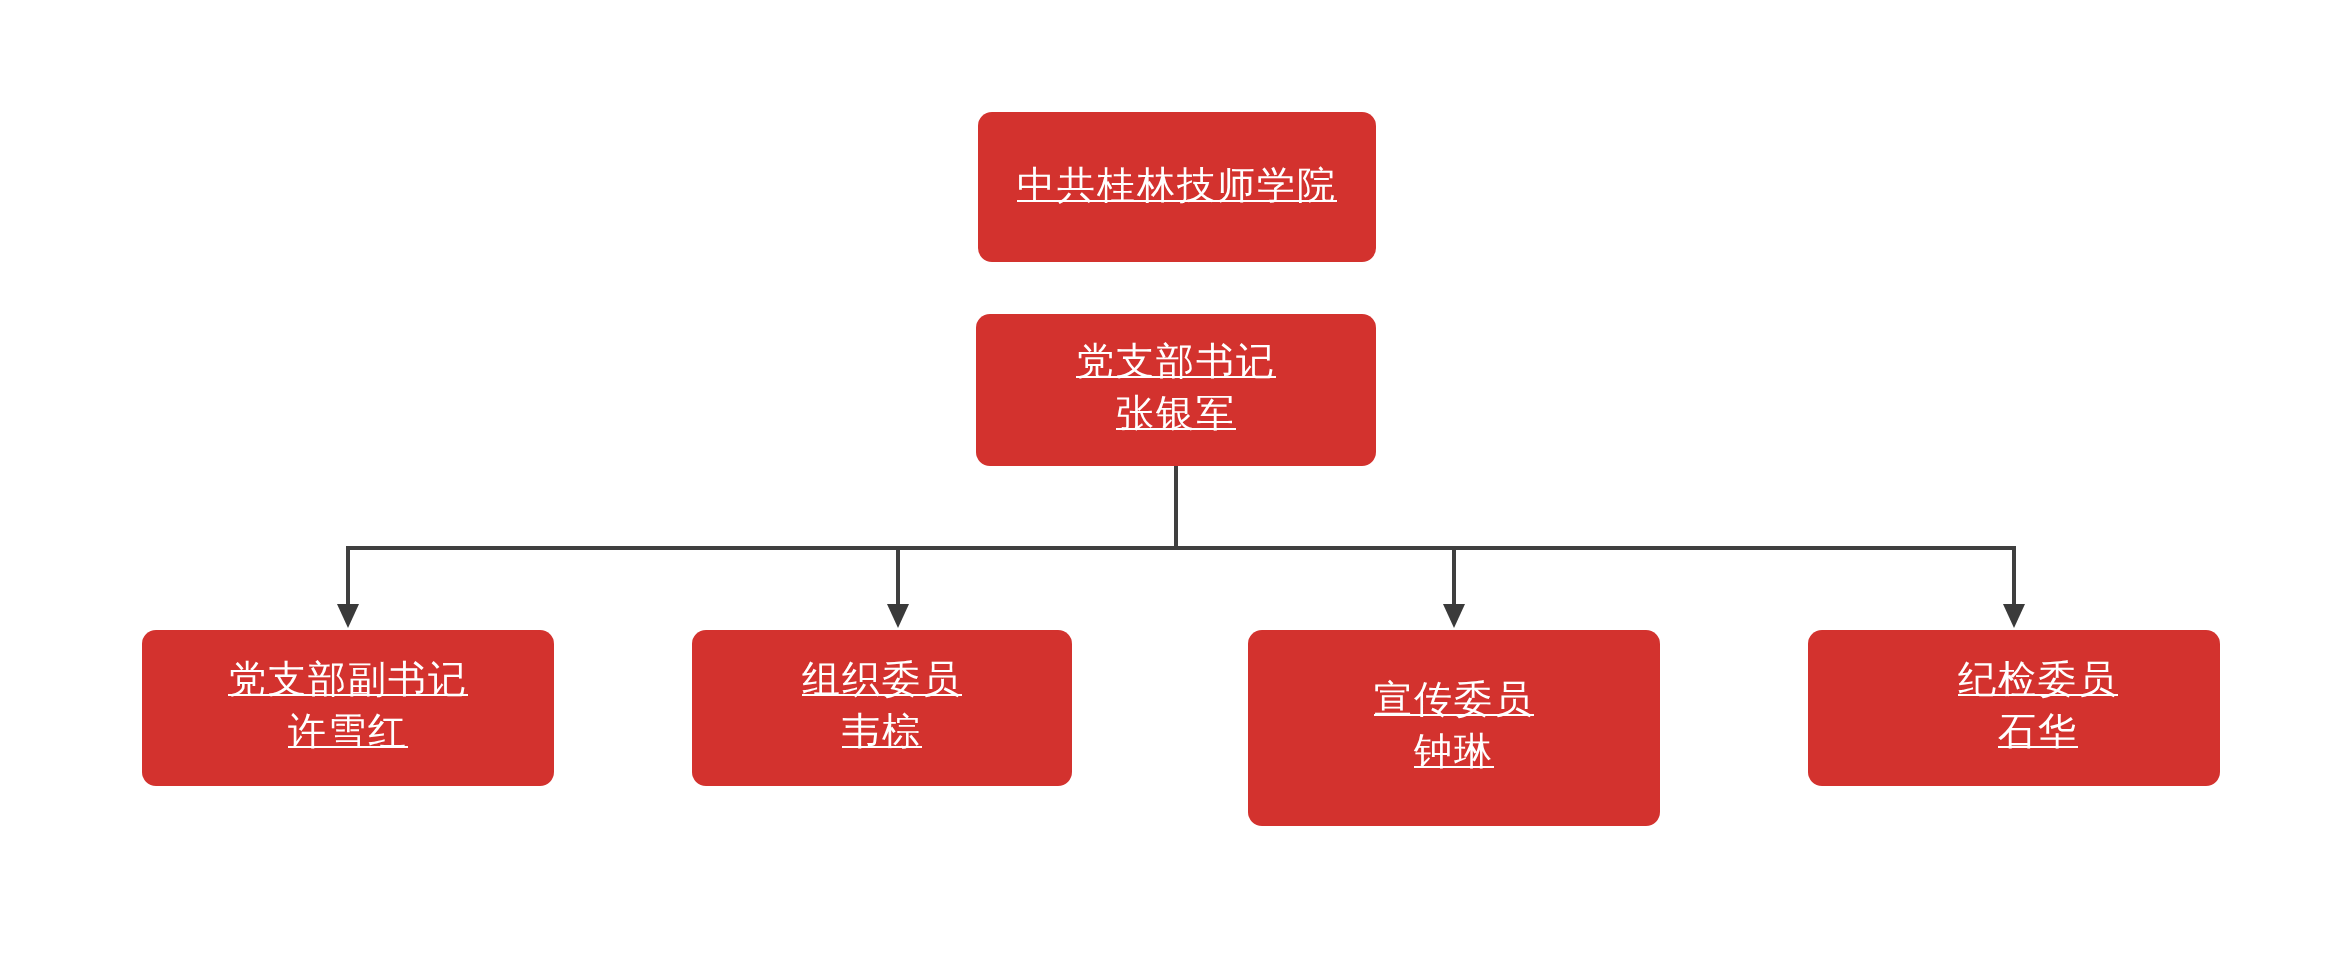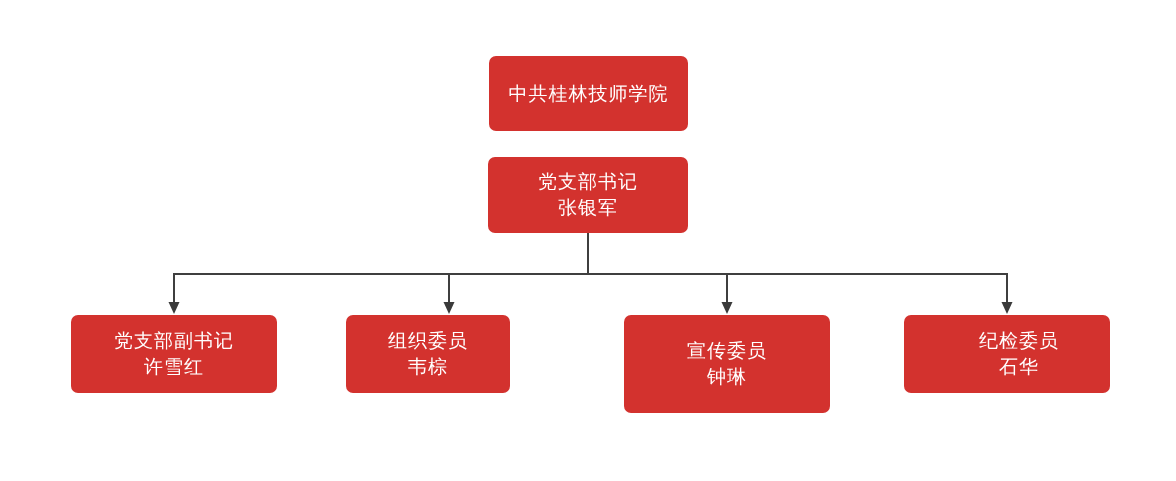--- a/index.html
+++ b/index.html
@@ -31,27 +31,27 @@
     display: flex;
     flex-direction: column;
     align-items: center;
     justify-content: center;
     text-align: center;
     font-size: 19px;
     line-height: 26px;
     letter-spacing: 1px;
     box-sizing: border-box;
   }
-  .node-line { white-space: nowrap; }
+  .node-line { white-space: nowrap; text-decoration: underline; }
 
   
   .node-root      { left: 489px; top:  56px; width: 199px; height: 75px; }
   .node-secretary { left: 488px; top: 157px; width: 200px; height: 76px; }
   .node-m0        { left:  71px; top: 315px; width: 206px; height: 78px; }
-  .node-m1        { left: 346px; top: 315px; width: 164px; height: 78px; }
+  .node-m1        { left: 346px; top: 315px; width: 190px; height: 78px; }
   .node-m2        { left: 624px; top: 315px; width: 206px; height: 98px; }
   .node-m3        { left: 904px; top: 315px; width: 206px; height: 78px; padding-left: 24px; }
 </style>
 </head>
 <body>
 
 <div class="canvas">
 
   <svg class="connectors" viewBox="0 0 1176 481" xmlns="http://www.w3.org/2000/svg">
 

